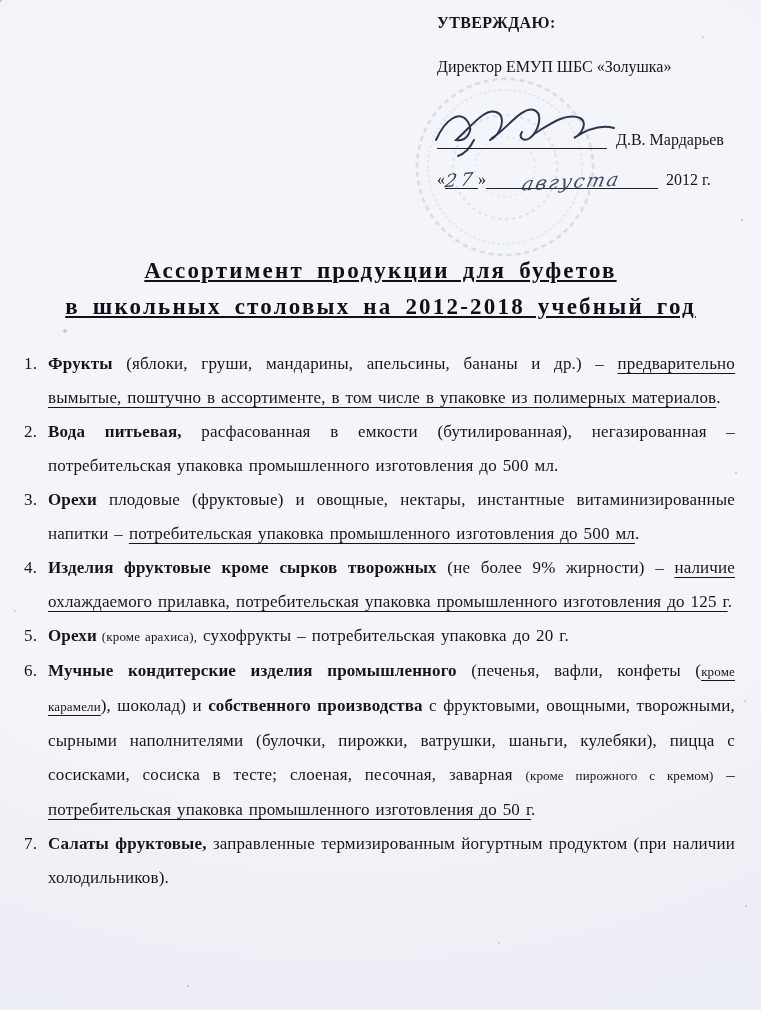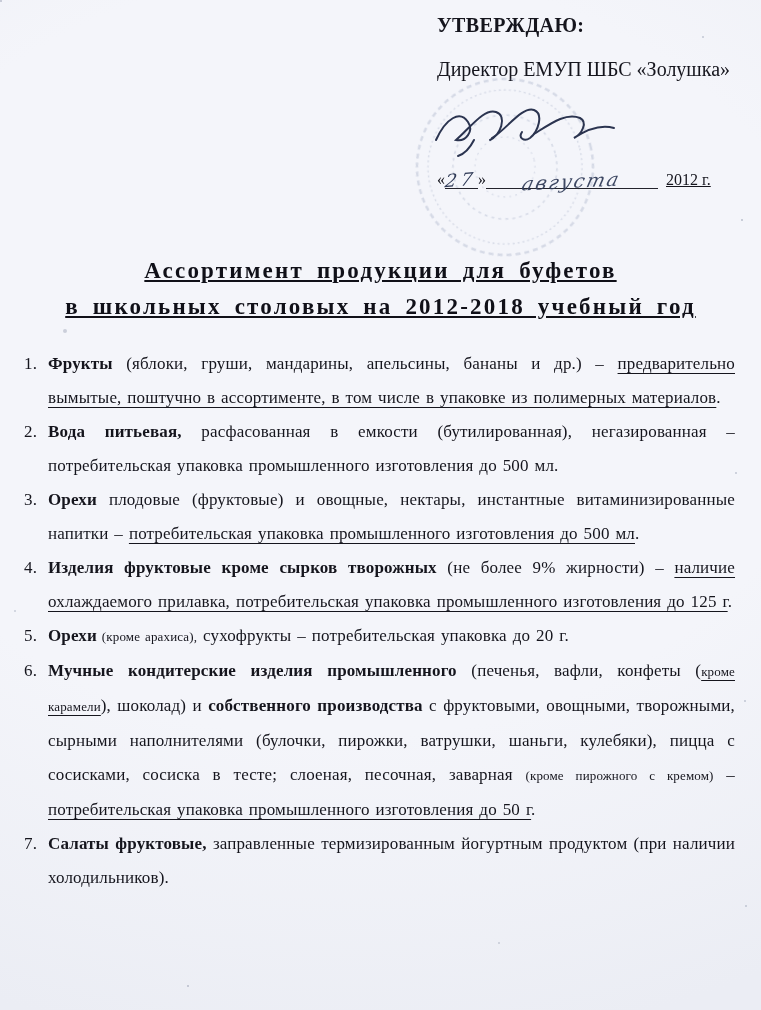--- a/index.html
+++ b/index.html
@@ -13,41 +13,41 @@
   .page{position:absolute;inset:0;}
 
   
   .noise{position:absolute;top:0;left:0;width:2px;height:2px;border-radius:50%;
     background:#8d93a8;opacity:.55;
     box-shadow: 702px 36px 0 #99a0b4, 741px 219px 0 #8d93a8, 64px 330px 0 1px #aab0c0,
       735px 472px 0 #99a0b4, 14px 610px 0 #a5abbd, 744px 700px 0 #99a0b4,
       187px 985px 0 #8d93a8, 498px 942px 0 #a5abbd, 745px 905px 0 #99a0b4;}
 
   
-  .approval{position:absolute;left:437px;top:14px;width:320px;font-size:20px;}
+  .approval{position:absolute;left:437px;top:14px;width:320px;font-size:16px;}
   .approve-heading{font-weight:bold;letter-spacing:.4px;}
   .director-line{position:absolute;left:0;top:44px;white-space:nowrap;}
 
   
   .stamp{position:absolute;left:412px;top:74px;width:186px;height:186px;
     opacity:.32;filter:blur(.5px);transform:rotate(-14deg);pointer-events:none;}
 
   
   .sig-scribble{position:absolute;left:430px;top:94px;width:190px;height:64px;}
   .sig-row1{position:absolute;left:437px;top:126px;display:flex;align-items:flex-end;white-space:nowrap;}
   .blank{display:inline-block;border-bottom:1.4px solid #23232c;height:22px;}
   .blank.sig{width:170px;}
   .sig-name{font-size:16px;margin-left:9px;}
   .sig-row2{position:absolute;left:437px;top:166px;display:flex;align-items:flex-end;white-space:nowrap;font-size:16px;}
   .blank.day{width:33px;text-align:center;}
   .blank.month{width:172px;text-align:center;}
   .hw{font-style:italic;color:#2f3a57;display:inline-block;font-family:"DejaVu Serif",serif;}
   .hw.day{font-size:18px;transform:skewX(-14deg) rotate(-5deg) translateY(3px);letter-spacing:4px;}
   .hw.month{font-size:19px;transform:skewX(-16deg) rotate(-3deg) translateY(4px);letter-spacing:2px;opacity:.92;}
-  .year{margin-left:8px;text-decoration:underline;}
+  .year{margin-left:8px;}
 
   
   .title{position:absolute;left:0;top:253px;width:100%;text-align:center;
     font-size:23px;font-weight:bold;line-height:36px;letter-spacing:2.2px;word-spacing:5px;color:#101018;text-decoration:underline;}
 
   
   .items{position:absolute;left:24px;top:347px;right:26px;font-size:17px;line-height:34px;
     word-spacing:1.5px;letter-spacing:.15px;}
   .item{position:relative;padding-left:24px;text-align:justify;}
   .item .num{position:absolute;left:0;top:0;}
@@ -80,20 +80,24 @@
     <svg width="190" height="64" viewBox="0 0 190 64">
       <g fill="none" stroke="#2b3450" stroke-width="2" stroke-linecap="round">
         <path d="M6,46 C16,24 30,16 38,28 C44,37 36,48 26,46 C40,34 54,14 66,18 C78,22 70,42 60,46"></path>
         <path d="M62,44 C76,36 92,12 104,16 C114,20 108,38 100,44 C94,48 88,44 92,38"></path>
         <path d="M104,40 C120,30 136,18 150,24 C158,28 152,40 144,44 C156,36 170,30 184,34"></path>
         <path d="M44,46 C40,54 34,60 28,62"></path>
       </g>
     </svg>
   </div>
 
+  <div class="sig-row1">
+    <span class="blank sig"></span>
+    <span class="sig-name">Д.В. Мардарьев</span>
+  </div>
 
   <div class="sig-row2">
     <span>«</span>
     <span class="blank day"><span class="hw day">27</span></span>
     <span>»</span>
     <span class="blank month"><span class="hw month">августа</span></span>
     <span class="year">2012 г.</span>
   </div>
 
   <div class="title">

